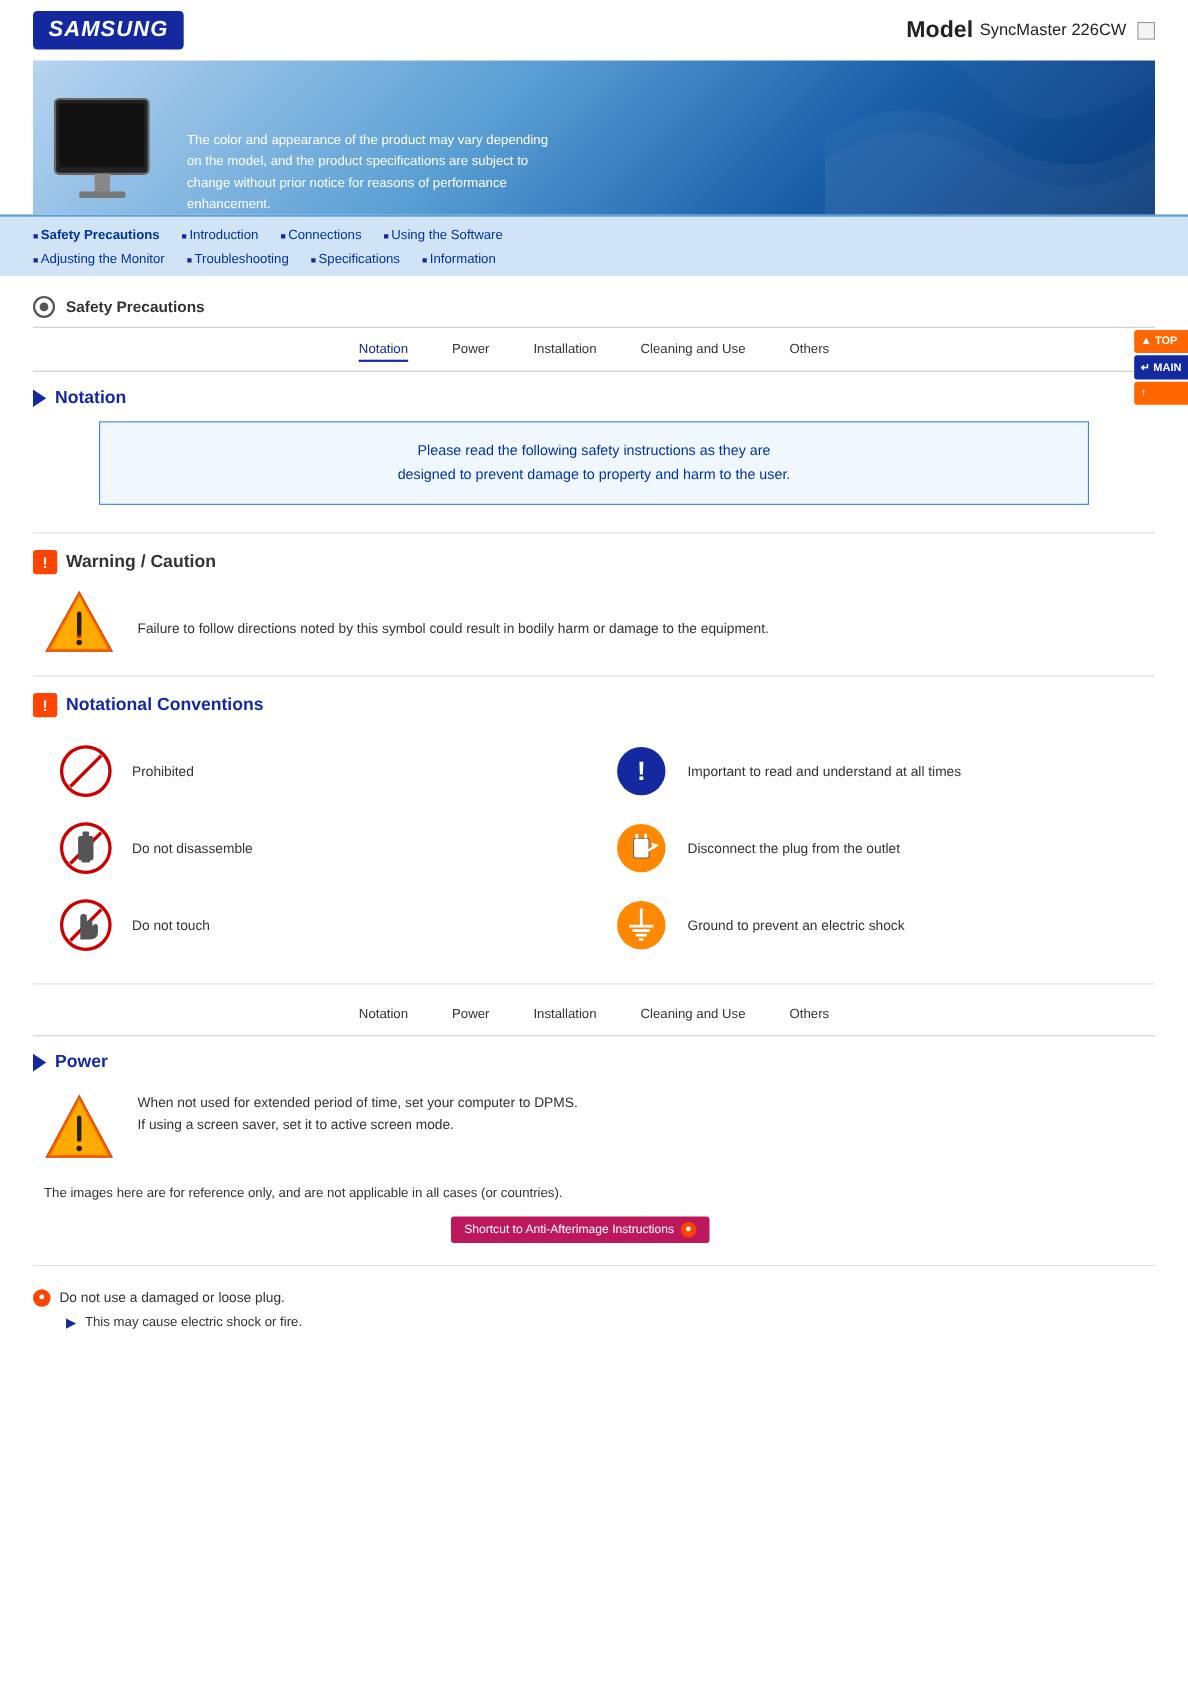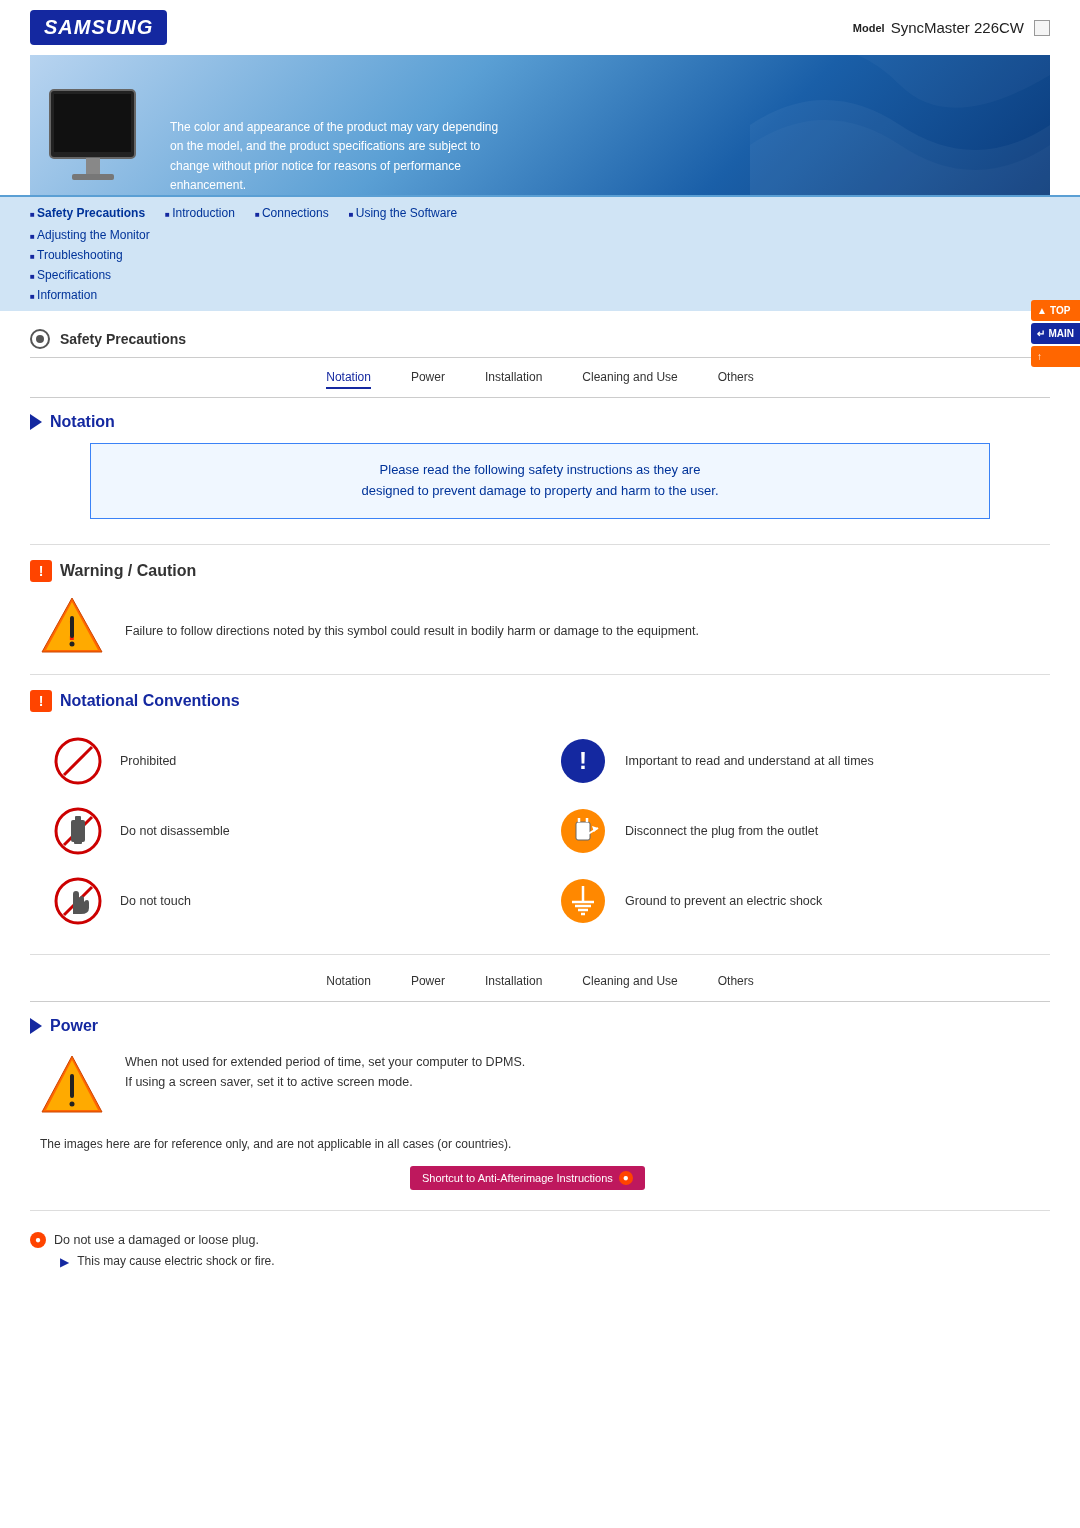--- a/index.html
+++ b/index.html
@@ -23,21 +23,21 @@
       background: #1428A0;
       color: #fff;
       font-size: 20px;
       font-weight: bold;
       font-style: italic;
       padding: 6px 14px;
       border-radius: 4px;
       letter-spacing: 1px;
     }
     .model-label {
-      font-size: 11px;
+      font-size: 21px;
       font-weight: bold;
       color: #222;
     }
     .model-name {
       font-size: 15px;
       color: #222;
     }
 
     
     .hero {
@@ -431,21 +431,21 @@
 </div>
 
 <div class="nav-bar">
   <div style="display:flex;flex-wrap:wrap;gap:0;width:100%;">
     <div style="display:flex;width:100%;margin-bottom:2px;">
       <div class="nav-item active">Safety Precautions</div>
       <div class="nav-item">Introduction</div>
       <div class="nav-item">Connections</div>
       <div class="nav-item">Using the Software</div>
     </div>
-    <div style="display:flex;width:100%;flex-direction:column;">
+    <div style="display:flex;width:100%;">
       <div class="nav-item">Adjusting the Monitor</div>
       <div class="nav-item">Troubleshooting</div>
       <div class="nav-item">Specifications</div>
       <div class="nav-item">Information</div>
     </div>
   </div>
 </div>
 
 <div class="side-buttons">
   <div class="side-btn">

